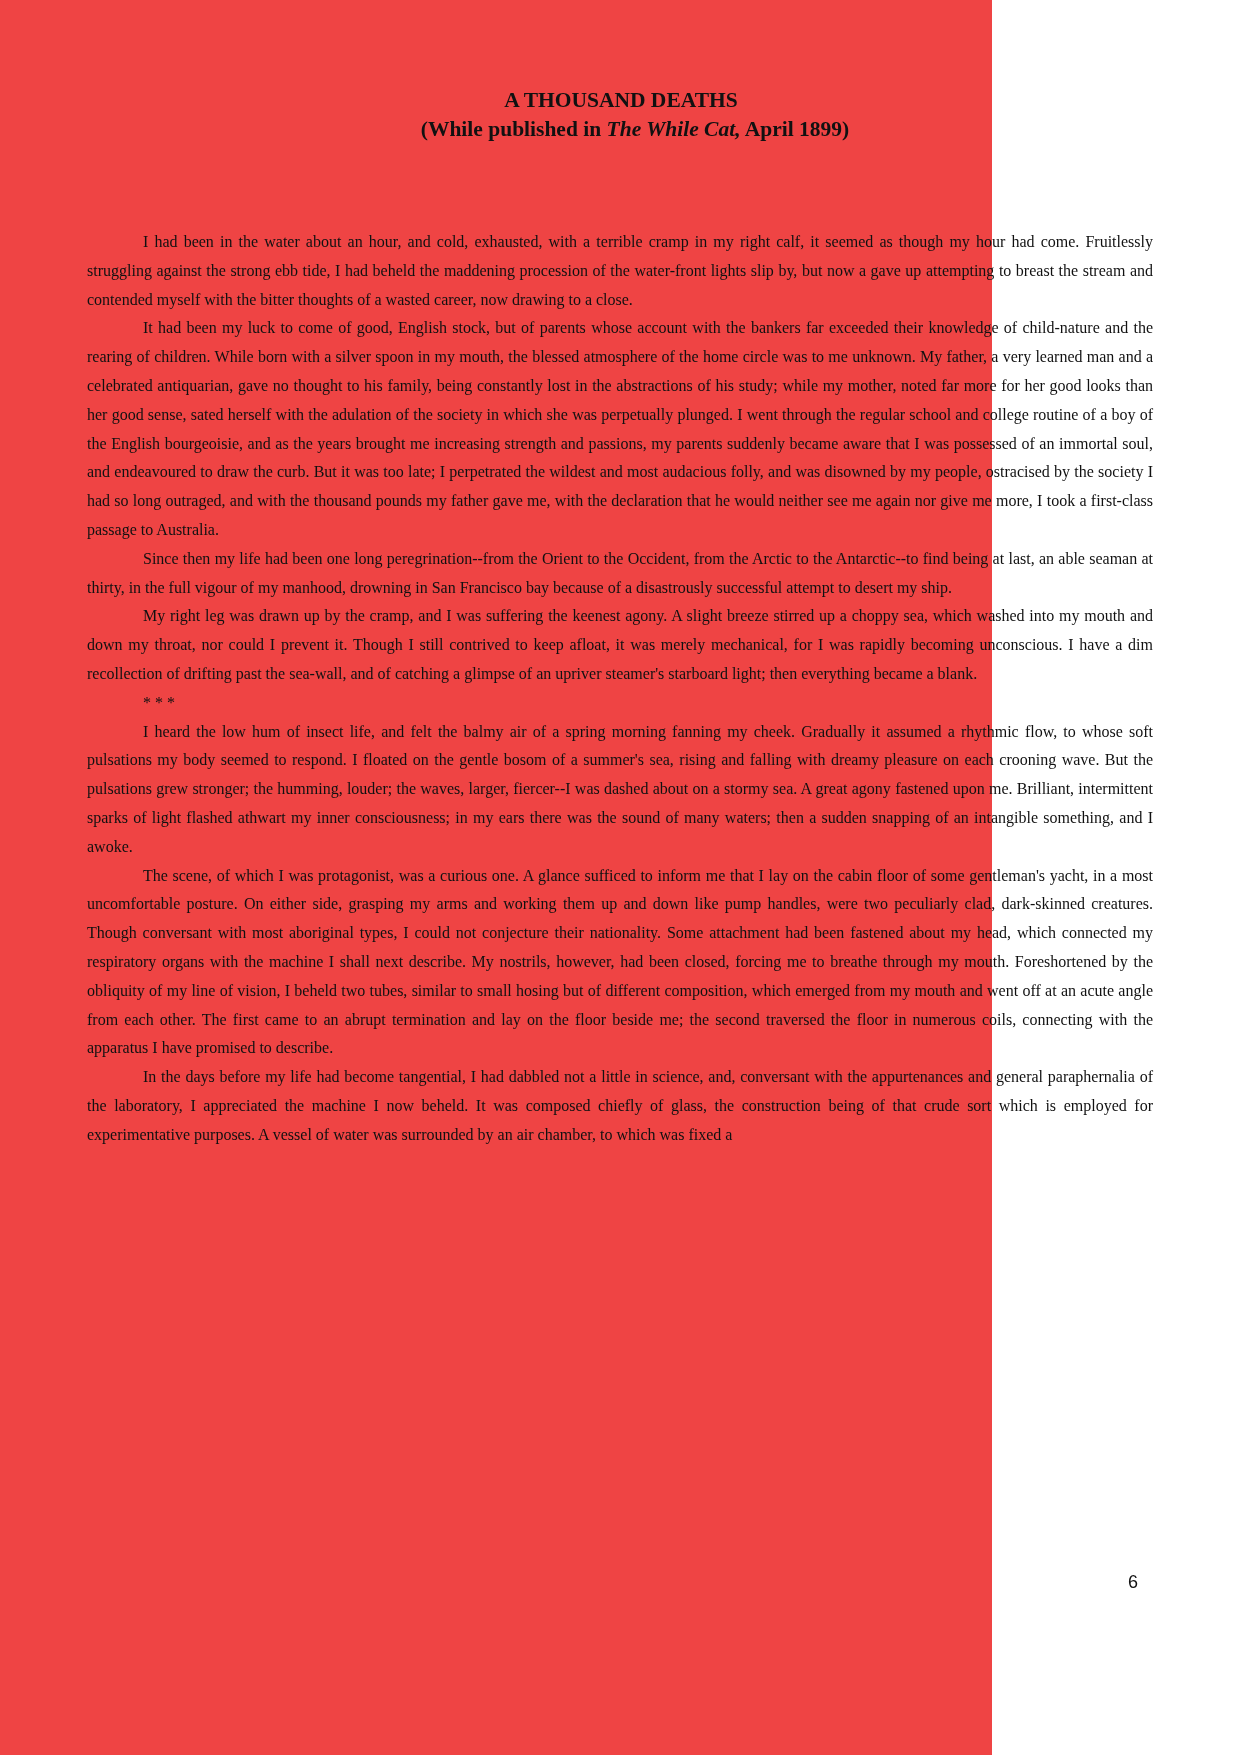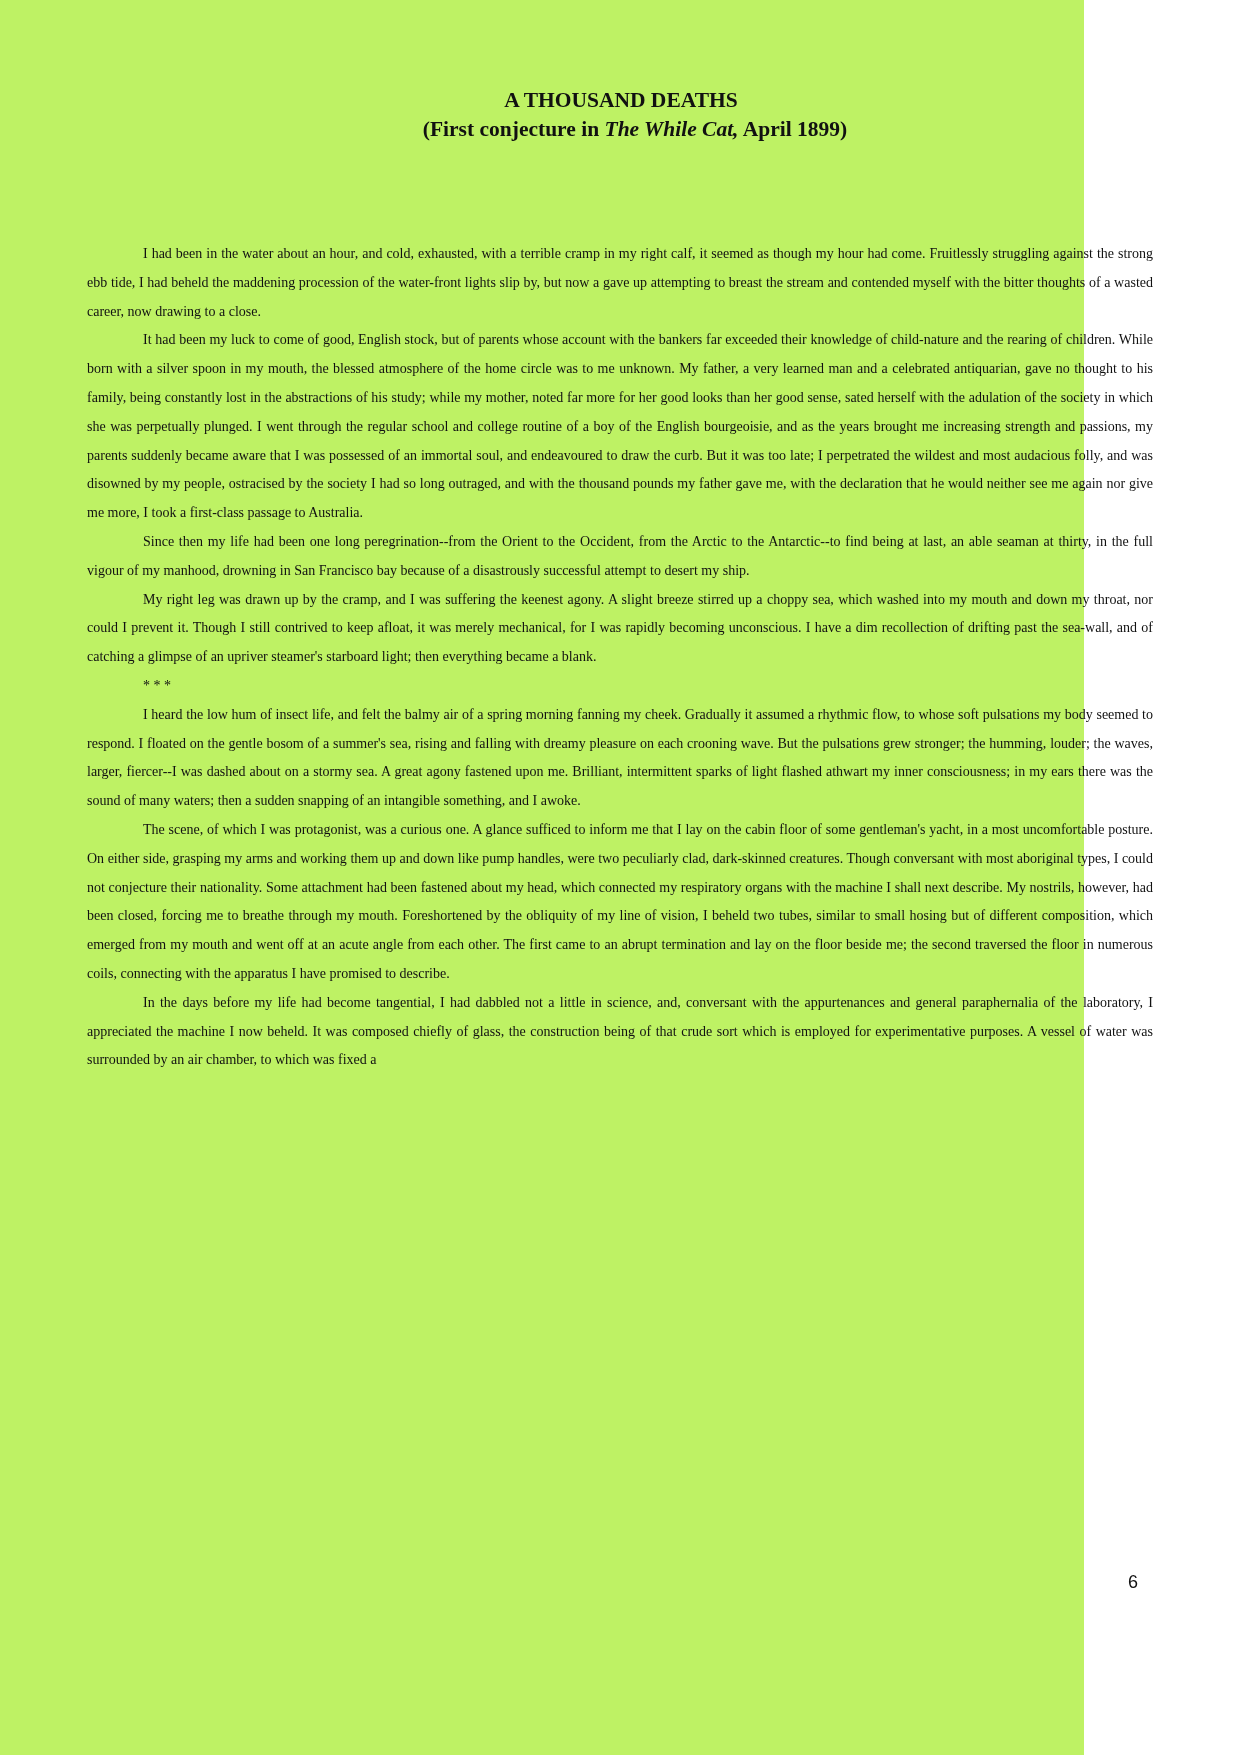--- a/index.html
+++ b/index.html
@@ -1,48 +1,48 @@
 <!DOCTYPE html>
 <html><head>
 <meta charset="utf-8">
 <style>
   html, body { margin: 0; padding: 0; background: #ffffff; }
   body { width: 1242px; height: 1755px; position: relative; overflow: hidden; }
   .page {
-    position: absolute; left: 0; top: 0; width: 1084px; height: 1755px;
-    background: #bef264; color: #111111;
+    position: absolute; left: 0; top: 0; width: 992px; height: 1755px;
+    background: #ef4444; color: #111111;
     font-family: "Liberation Serif", "DejaVu Serif", serif;
   }
   .title-block {
     position: absolute; left: 0; top: 86px; width: 1242px;
     text-align: center; font-weight: bold; font-size: 21.5px; line-height: 29px;
   }
   .title-block .line { display: block; }
   .title-block .line.sub { margin-left: 28px; }
   .title-block i { font-style: italic; }
   .body-text {
-    position: absolute; left: 87px; top: 240px; width: 1066px;
-    font-size: 14px; line-height: 28.8px; text-align: justify;
+    position: absolute; left: 87px; top: 228px; width: 1066px;
+    font-size: 16px; line-height: 28.8px; text-align: justify;
   }
   .body-text p { margin: 0; text-indent: 56px; }
   .body-text p.break { text-indent: 56px; }
   .page-number {
     position: absolute; left: 1128px; top: 1572px;
     font-family: "Liberation Sans", "DejaVu Sans", sans-serif;
     font-size: 18px; color: #111111;
   }
 </style>
 </head>
 <body>
 
 <div class="page">
 
   <div class="title-block">
     <span class="line">A THOUSAND DEATHS</span>
-    <span class="line sub"><span>(First conjecture in </span><i>The While Cat,</i><span> April 1899)</span></span>
+    <span class="line sub"><span>(While published in </span><i>The While Cat,</i><span> April 1899)</span></span>
   </div>
 
   <div class="body-text">
     <p>I had been in the water about an hour, and cold, exhausted, with a terrible cramp in my right calf, it seemed as though my hour had come. Fruitlessly struggling against the strong ebb tide, I had beheld the maddening procession of the water-front lights slip by, but now a gave up attempting to breast the stream and contended myself with the bitter thoughts of a wasted career, now drawing to a close.</p>
     <p>It had been my luck to come of good, English stock, but of parents whose account with the bankers far exceeded their knowledge of child-nature and the rearing of children. While born with a silver spoon in my mouth, the blessed atmosphere of the home circle was to me unknown. My father, a very learned man and a celebrated antiquarian, gave no thought to his family, being constantly lost in the abstractions of his study; while my mother, noted far more for her good looks than her good sense, sated herself with the adulation of the society in which she was perpetually plunged. I went through the regular school and college routine of a boy of the English bourgeoisie, and as the years brought me increasing strength and passions, my parents suddenly became aware that I was possessed of an immortal soul, and endeavoured to draw the curb. But it was too late; I perpetrated the wildest and most audacious folly, and was disowned by my people, ostracised by the society I had so long outraged, and with the thousand pounds my father gave me, with the declaration that he would neither see me again nor give me more, I took a first-class passage to Australia.</p>
     <p>Since then my life had been one long peregrination--from the Orient to the Occident, from the Arctic to the Antarctic--to find being at last, an able seaman at thirty, in the full vigour of my manhood, drowning in San Francisco bay because of a disastrously successful attempt to desert my ship.</p>
     <p>My right leg was drawn up by the cramp, and I was suffering the keenest agony. A slight breeze stirred up a choppy sea, which washed into my mouth and down my throat, nor could I prevent it. Though I still contrived to keep afloat, it was merely mechanical, for I was rapidly becoming unconscious. I have a dim recollection of drifting past the sea-wall, and of catching a glimpse of an upriver steamer's starboard light; then everything became a blank.</p>
     <p class="break">* * *</p>
     <p>I heard the low hum of insect life, and felt the balmy air of a spring morning fanning my cheek. Gradually it assumed a rhythmic flow, to whose soft pulsations my body seemed to respond. I floated on the gentle bosom of a summer's sea, rising and falling with dreamy pleasure on each crooning wave. But the pulsations grew stronger; the humming, louder; the waves, larger, fiercer--I was dashed about on a stormy sea. A great agony fastened upon me. Brilliant, intermittent sparks of light flashed athwart my inner consciousness; in my ears there was the sound of many waters; then a sudden snapping of an intangible something, and I awoke.</p>
     <p>The scene, of which I was protagonist, was a curious one. A glance sufficed to inform me that I lay on the cabin floor of some gentleman's yacht, in a most uncomfortable posture. On either side, grasping my arms and working them up and down like pump handles, were two peculiarly clad, dark-skinned creatures. Though conversant with most aboriginal types, I could not conjecture their nationality. Some attachment had been fastened about my head, which connected my respiratory organs with the machine I shall next describe. My nostrils, however, had been closed, forcing me to breathe through my mouth. Foreshortened by the obliquity of my line of vision, I beheld two tubes, similar to small hosing but of different composition, which emerged from my mouth and went off at an acute angle from each other. The first came to an abrupt termination and lay on the floor beside me; the second traversed the floor in numerous coils, connecting with the apparatus I have promised to describe.</p>

